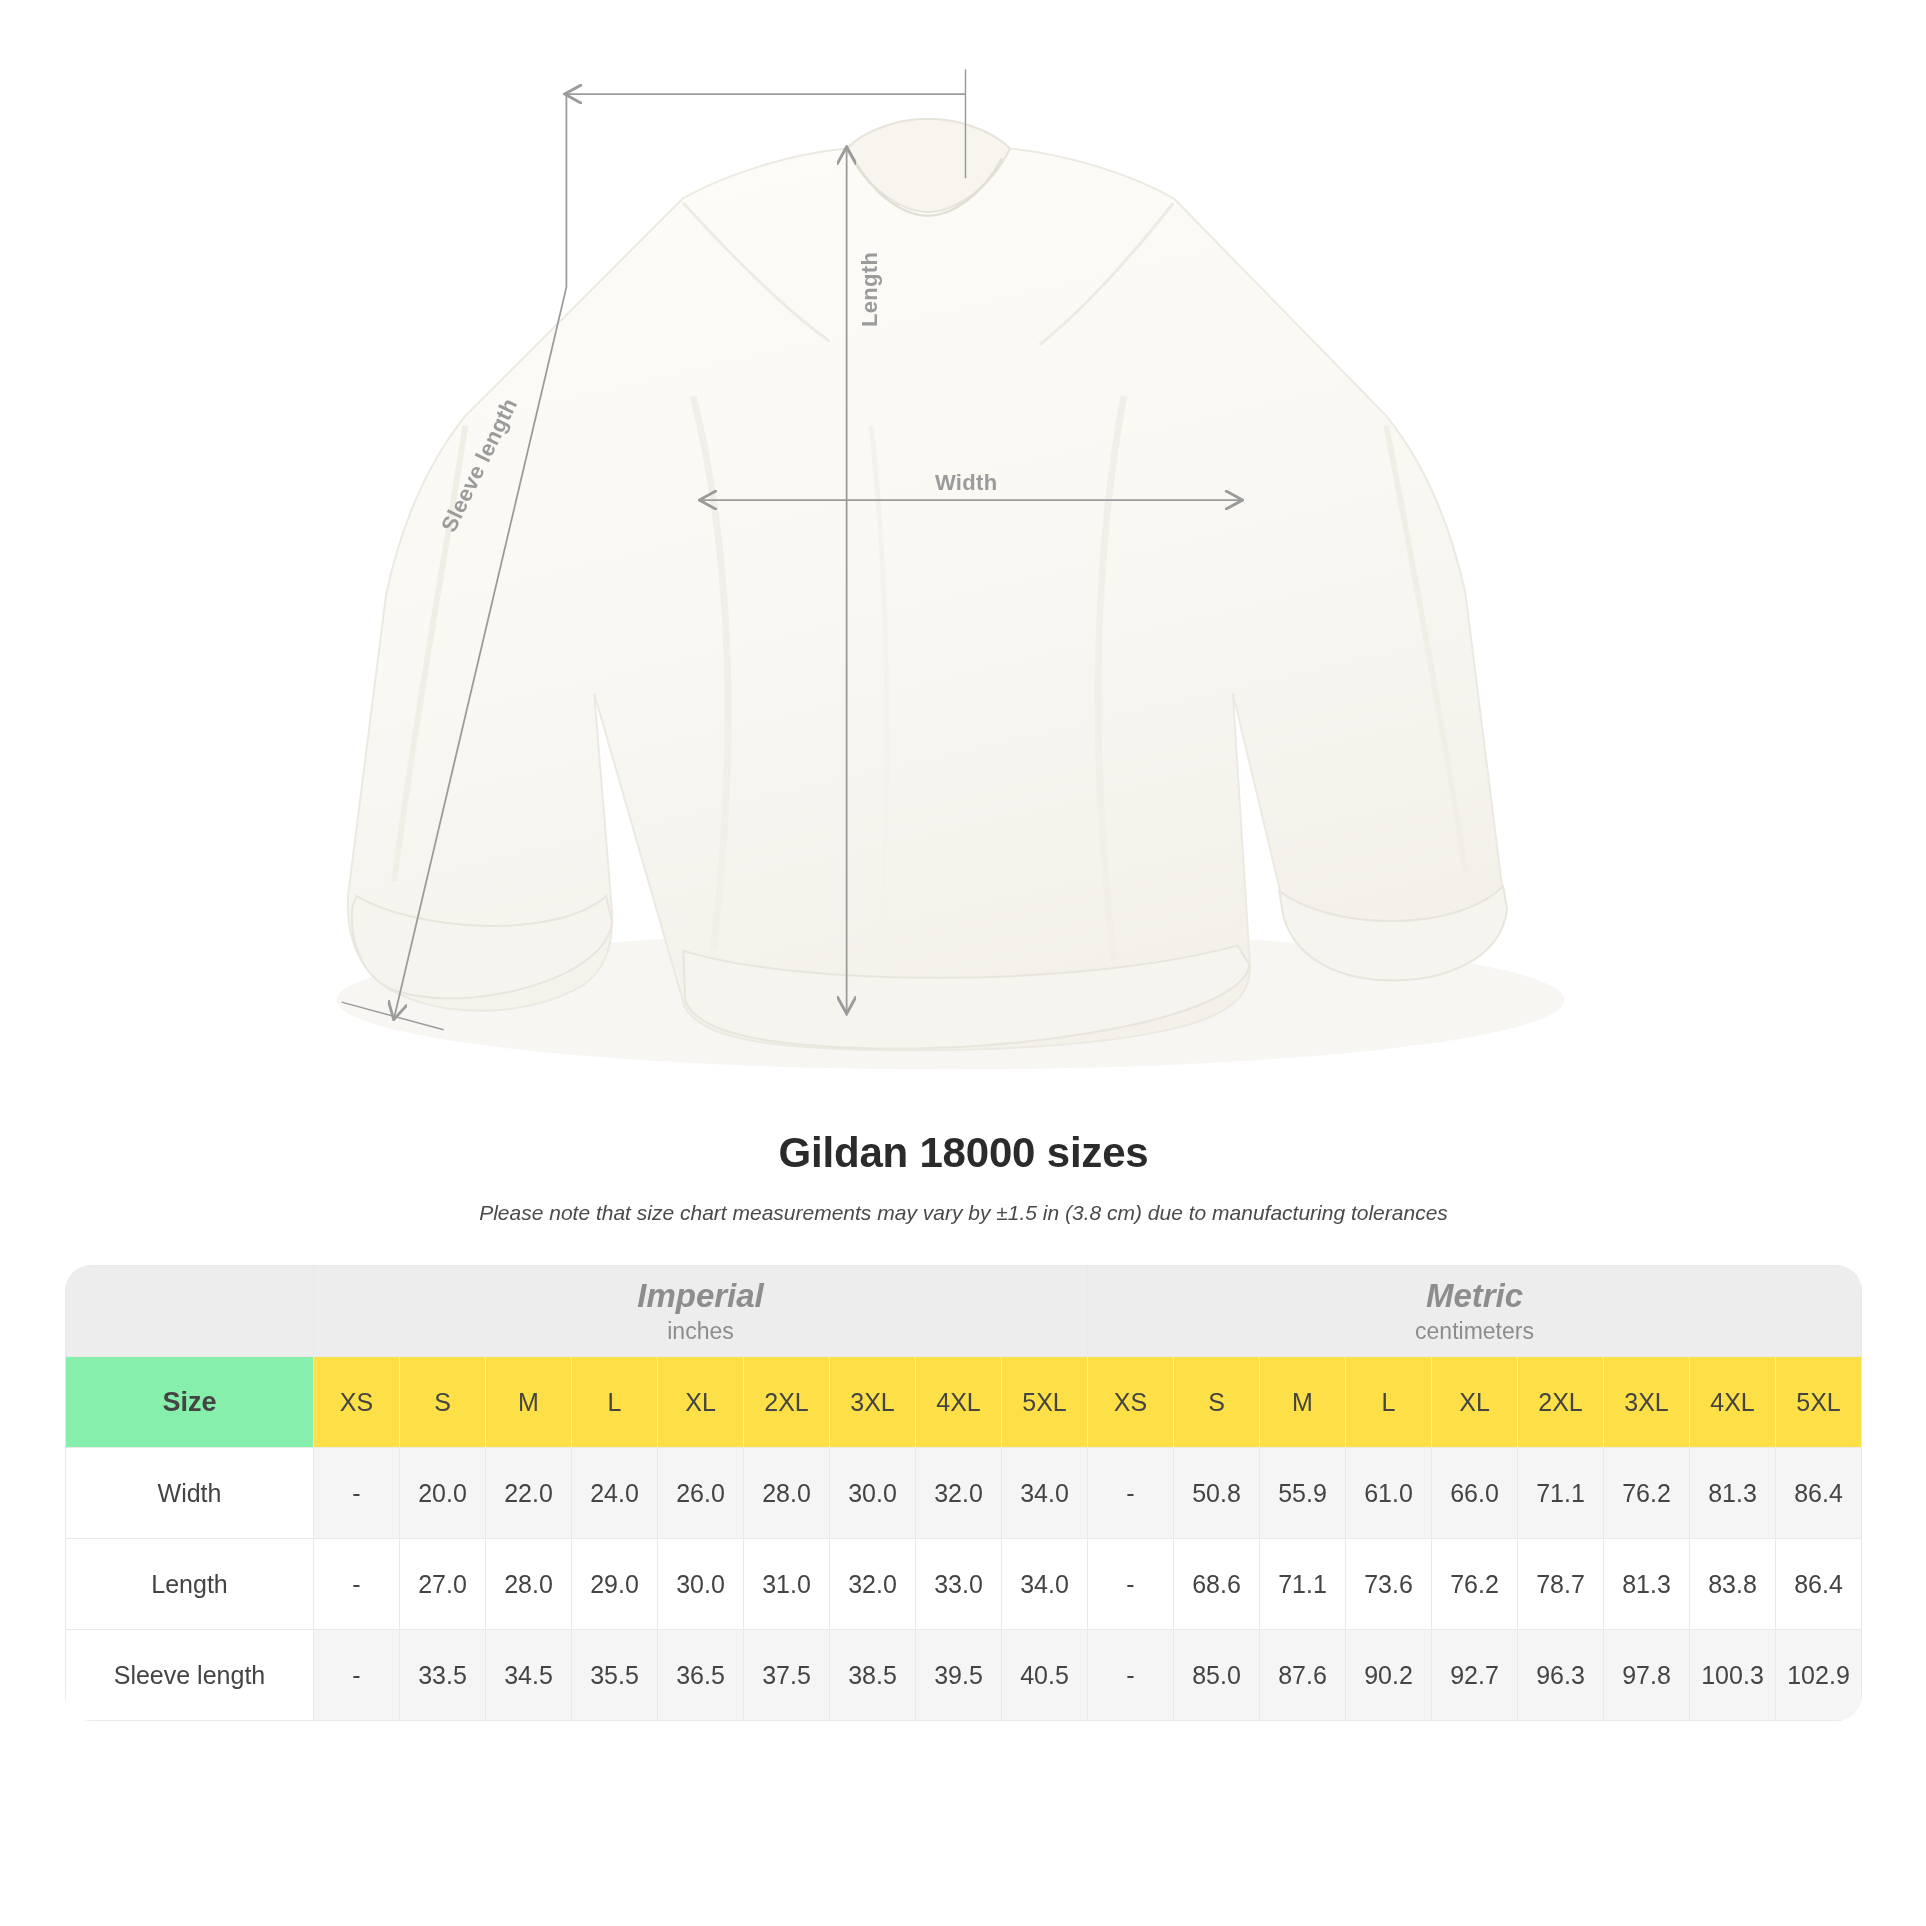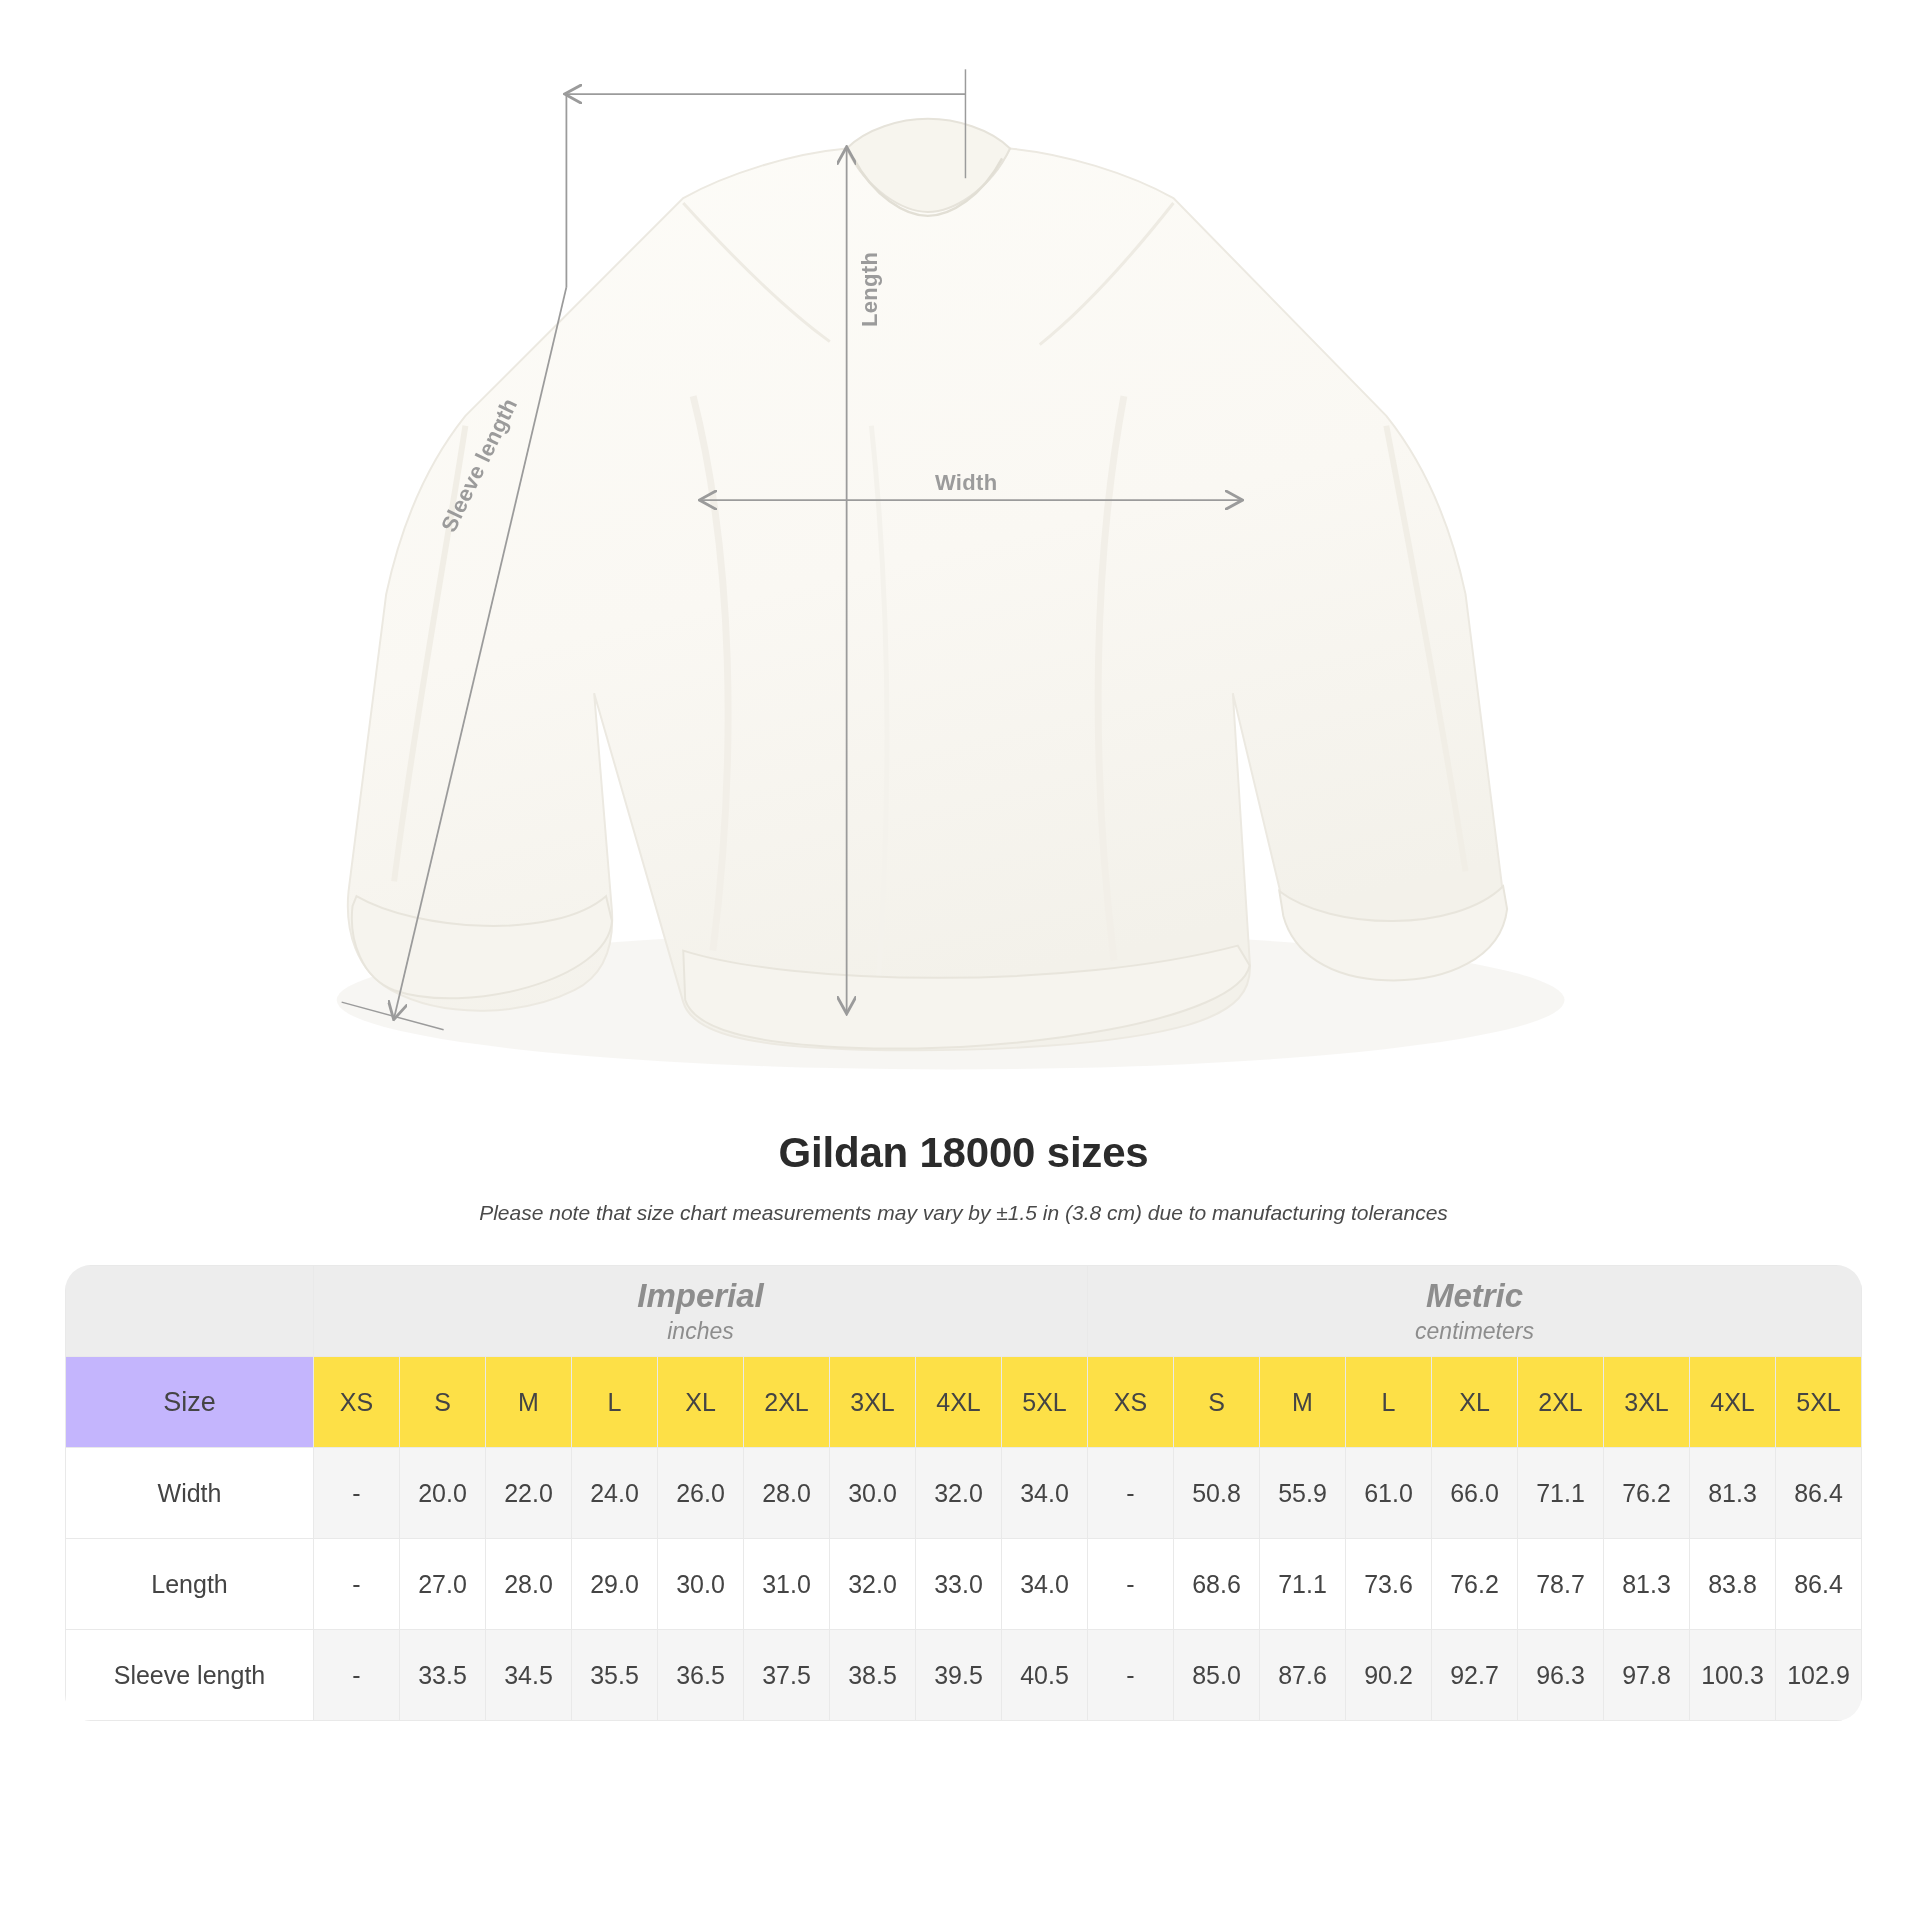--- a/index.html
+++ b/index.html
@@ -92,36 +92,36 @@
   }
   .unit-main {
     font-size: 33px;
     font-style: italic;
     font-weight: bold;
     color: #8d8d8d;
     line-height: 1.25;
   }
   .unit-sub {
     font-size: 23px;
-    font-style: italic;
     color: #8d8d8d;
     line-height: 1.3;
   }
   .unit-row td.blank { background: #ededed; }
 
   .head-row td {
     background: #fde047;
     font-weight: bold;
     color: #5d5d5d;
     font-size: 26px;
     height: 99px;
   }
   .head-row td.rowlabel {
-    background: #c4b5fd;
+    background: #86efac;
     font-size: 27px;
+    font-weight: bold;
   }
 
   tr.data-row td { background: #ffffff; }
   tr.data-row.alt td { background: #f5f5f5; }
   td.rowlabel {
     font-weight: bold;
     color: #4a4a4a;
     font-size: 27px;
   }
   tr.data-row td.rowlabel { background: inherit; }

